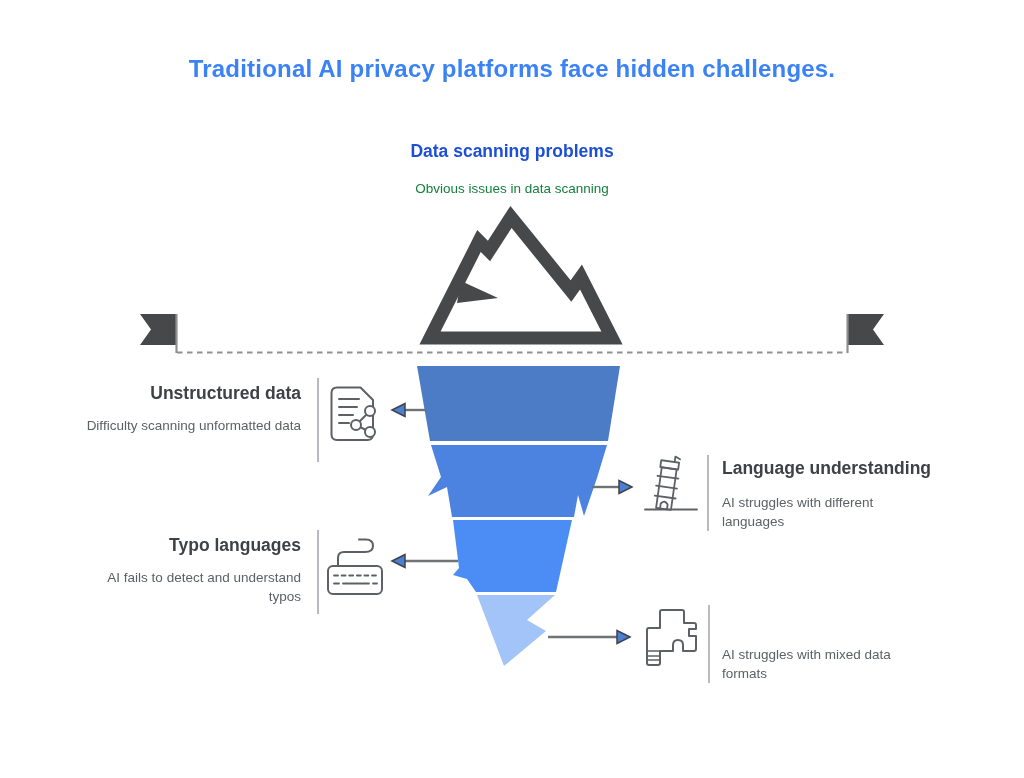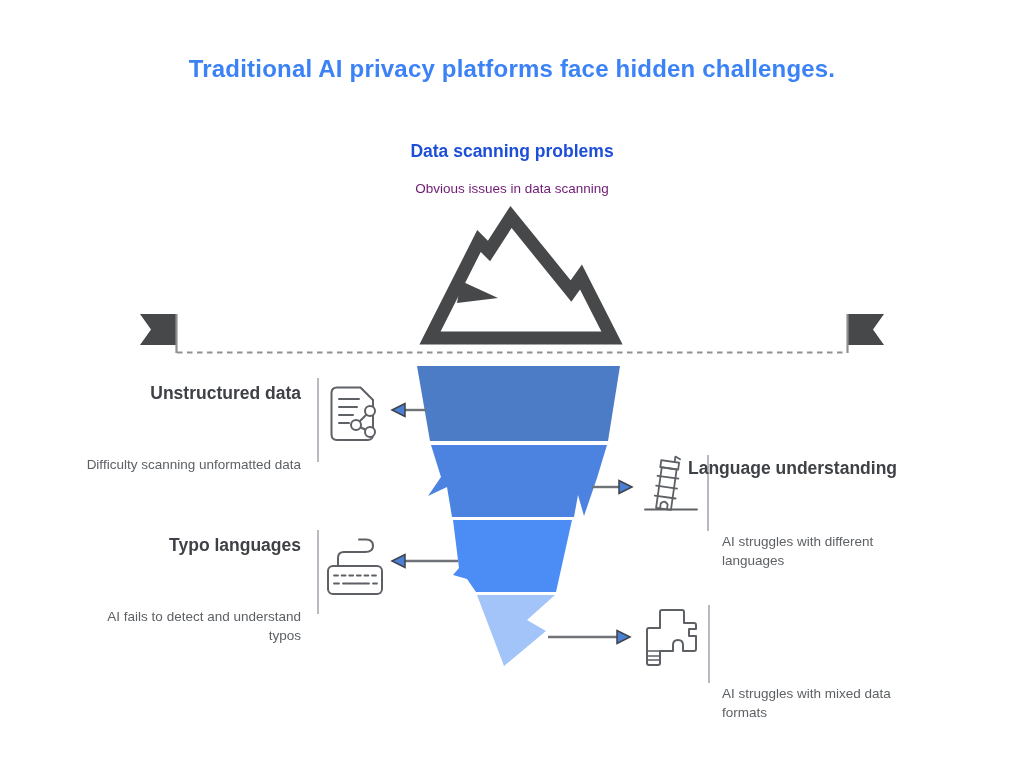--- a/index.html
+++ b/index.html
@@ -3,26 +3,26 @@
 <meta charset="utf-8">
 <style>
   html,body{margin:0;padding:0;background:#ffffff;}
   .stage{position:relative;width:1024px;height:778px;background:#ffffff;overflow:hidden;
          font-family:"Liberation Sans",sans-serif;}
   .page-title{position:absolute;top:55px;left:0;width:1024px;margin:0;text-align:center;
               font-size:24px;font-weight:bold;color:#3b82f6;letter-spacing:.2px;}
   .section-heading{position:absolute;top:141px;left:0;width:1024px;text-align:center;
                    font-size:17.5px;font-weight:bold;color:#1d4ed8;}
   .section-sub{position:absolute;top:181px;left:0;width:1024px;text-align:center;
-               font-size:13.5px;color:#701a75;}
+               font-size:13.5px;color:#15803d;}
   .co-title{position:absolute;font-size:17.5px;font-weight:bold;color:#3e4145;white-space:nowrap;}
-  .co-desc{position:absolute;font-size:13.5px;color:#5d6165;line-height:19px;margin-top:39px;}
+  .co-desc{position:absolute;font-size:13.5px;color:#5d6165;line-height:19px;}
   .co-title.l{right:723px;text-align:left;}
   .co-desc.l{right:723px;width:215px;text-align:right;}
-  .co-title.r{left:688px;text-align:left;}
+  .co-title.r{left:722px;text-align:left;}
   .co-desc.r{left:722px;width:205px;text-align:left;}
   #co1t{top:383px;} #co1d{top:416px;}
   #co2t{top:535px;} #co2d{top:568px;}
   #co3t{top:458px;} #co3d{top:493px;}
   #co4t{top:610px;} #co4d{top:645px;}
   svg{position:absolute;top:0;left:0;}
 </style>
 </head>
 <body>
 

